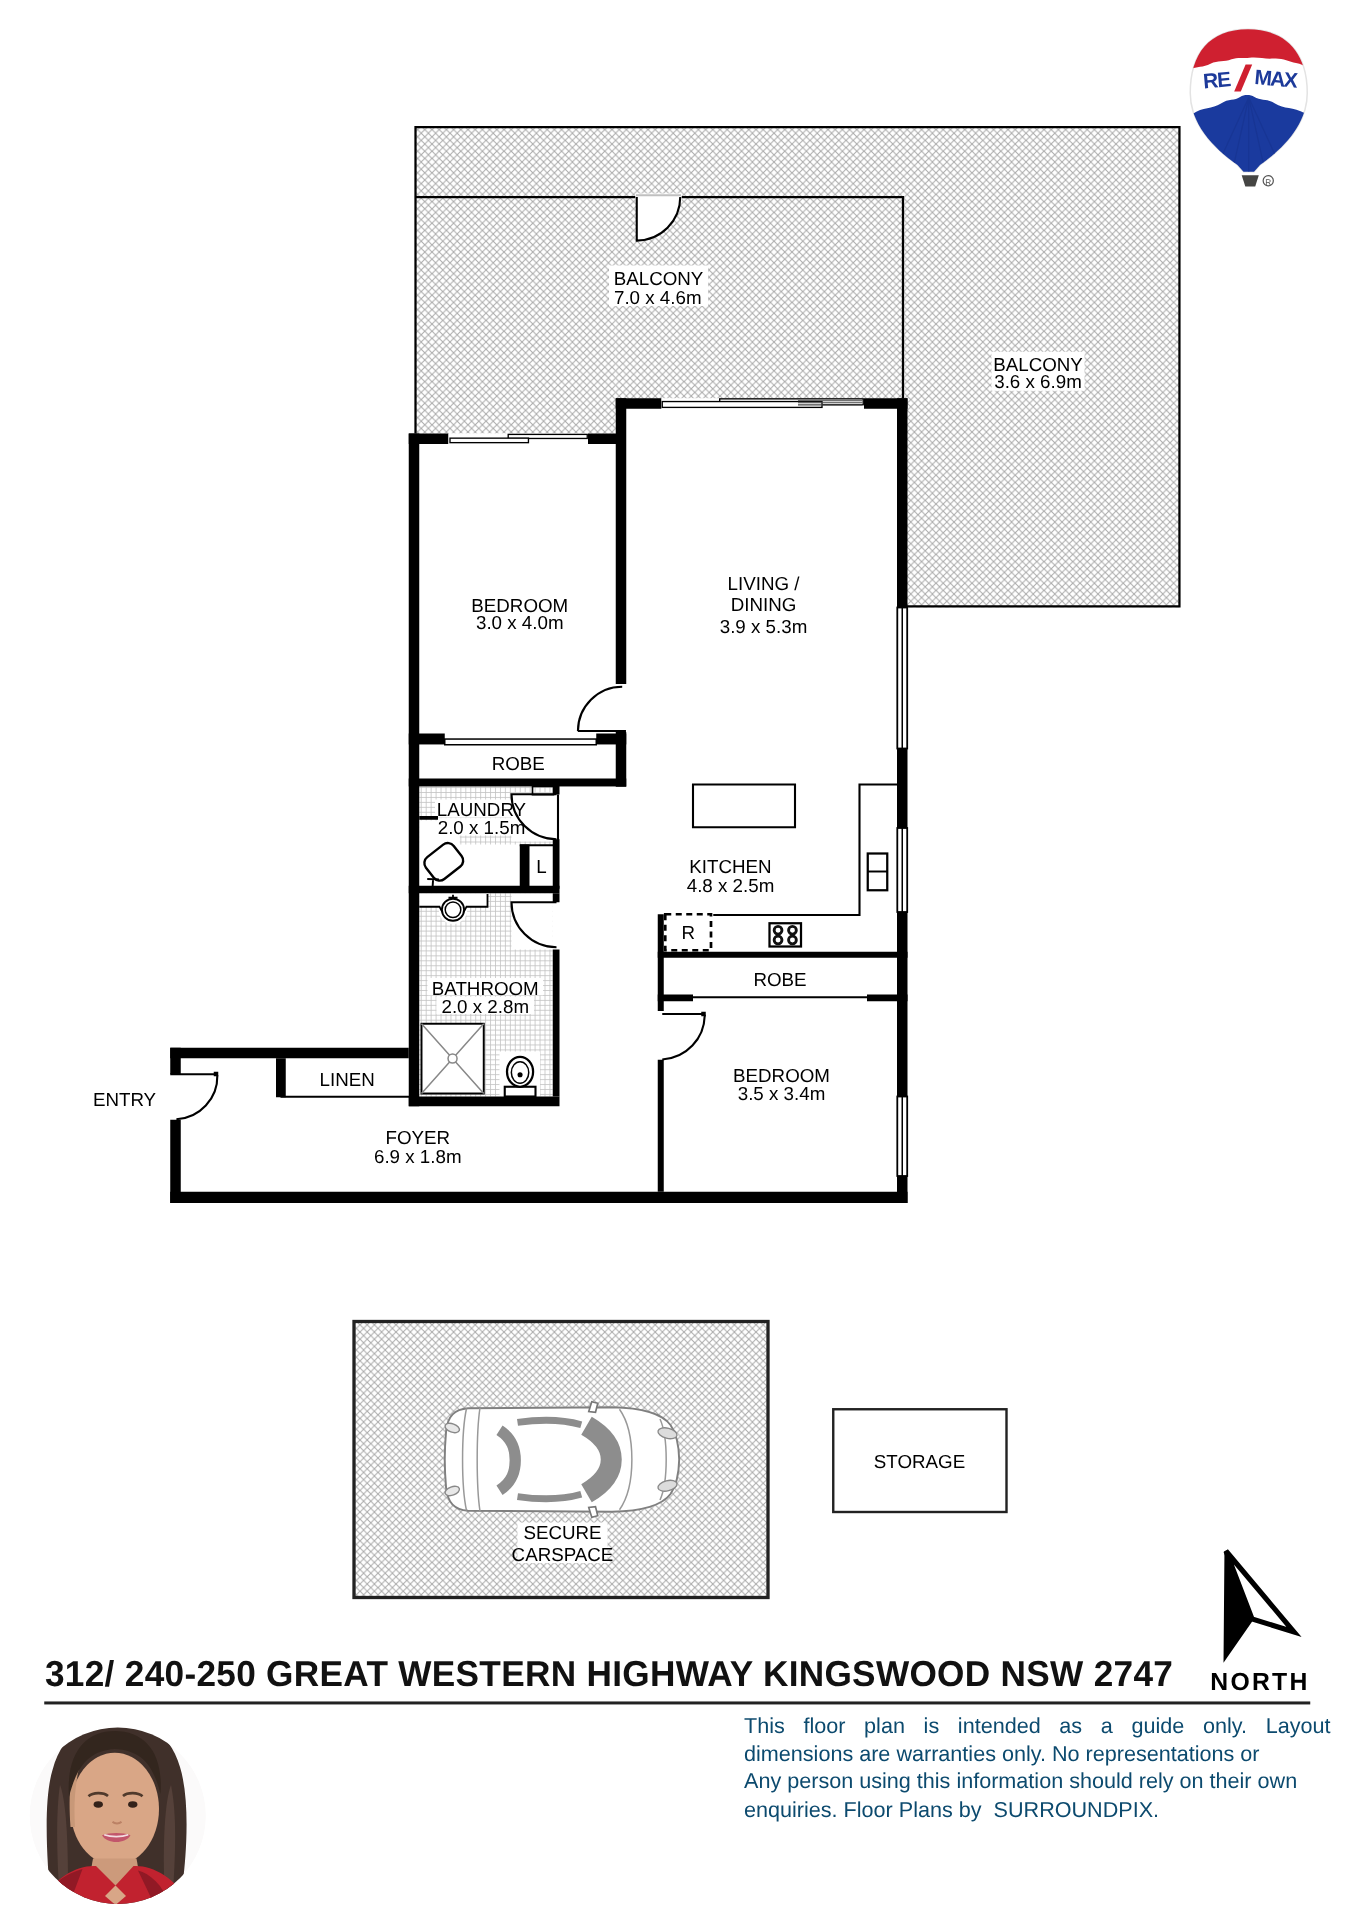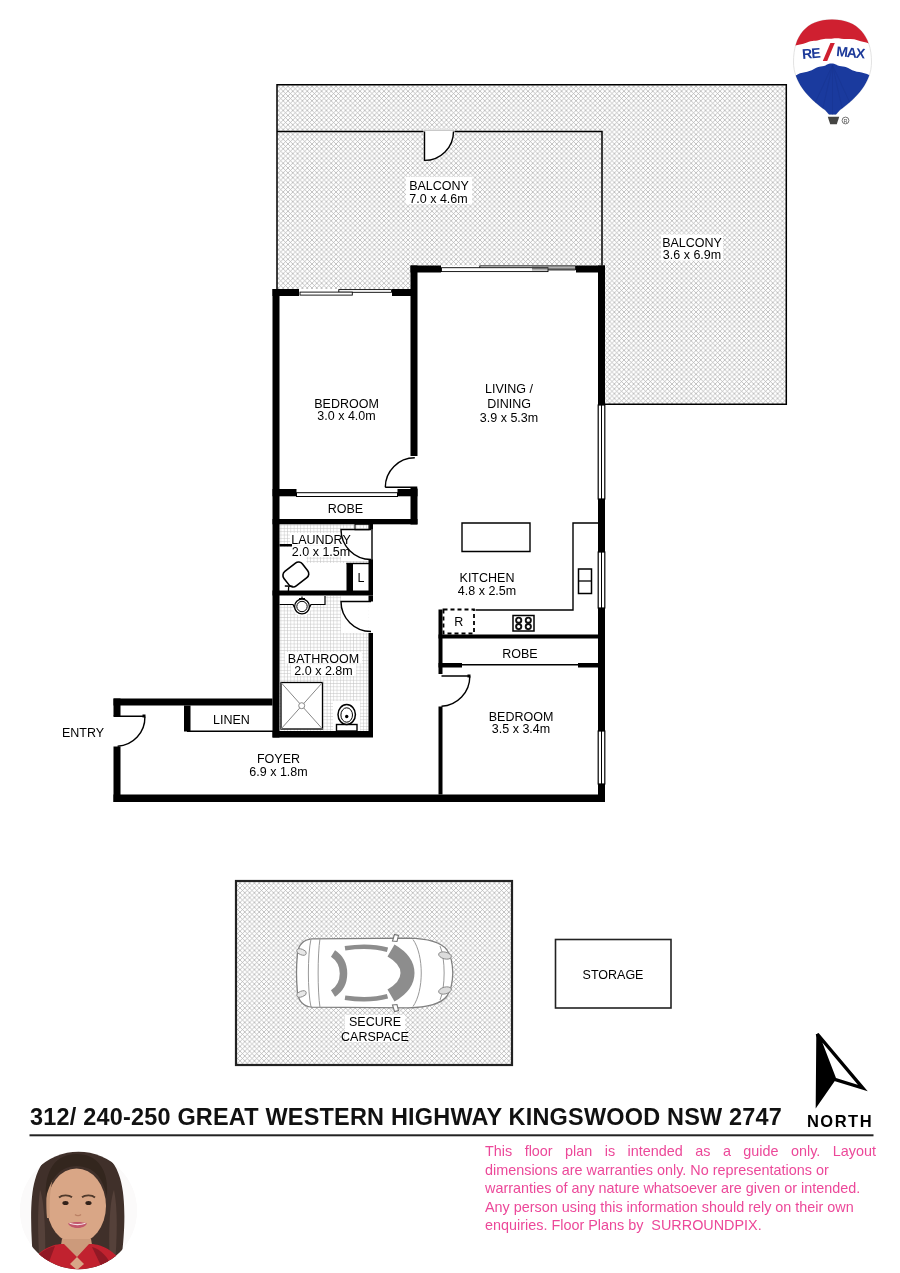--- a/index.html
+++ b/index.html
@@ -1,17 +1,17 @@
 <!DOCTYPE html>
 <html><head><meta charset="utf-8"><style>
 html,body{margin:0;padding:0;background:#fff}
 #page{position:relative;width:900px;height:1273px;overflow:hidden;font-family:"Liberation Sans",sans-serif}
 #fp{position:absolute;left:0;top:0}
 .addr{position:absolute;left:30px;top:1103px;font-weight:bold;font-size:24px;white-space:nowrap;color:#111;transform:scaleX(0.978);transform-origin:0 0;letter-spacing:0.2px}
-.disc{position:absolute;left:485px;top:1142px;width:391px;font-size:14.4px;line-height:18.6px;color:#ec4899}
+.disc{position:absolute;left:496px;top:1142px;width:391px;font-size:14.4px;line-height:18.6px;color:#0c4a6e}
 .disc .j{text-align:justify;text-align-last:justify}
 </style></head><body>
 <div id="page">
 <svg id="fp" width="900" height="1273" viewBox="0 0 900 1273">
 <defs>
 <pattern id="h" patternUnits="userSpaceOnUse" width="4.8" height="4.8">
 <rect width="4.8" height="4.8" fill="#fff"></rect>
 <path d="M0,4.8 L4.8,0 M0,0 L4.8,4.8" stroke="#ababab" stroke-width="0.7" fill="none"></path>
 </pattern>
 <pattern id="t" patternUnits="userSpaceOnUse" width="3.3" height="3.3">
@@ -254,16 +254,15 @@
 <path d="M75,1214.5 C76.5,1216 79.5,1216 81,1214.5" stroke="#bb8165" stroke-width="1.3" fill="none"></path>
 <path d="M68,1223.5 C73,1221.5 82,1221.5 87,1223.5 C84,1229.5 71,1229.5 68,1223.5 Z" fill="#c2566b"></path>
 <path d="M69.5,1223.2 C74,1224.8 81,1224.8 85.5,1223.2" stroke="#fff" stroke-width="1.1" fill="none" opacity="0.8"></path>
 </g>
 
 </svg>
 <div class="addr">312/ 240-250 GREAT WESTERN HIGHWAY KINGSWOOD NSW 2747</div>
 <div class="disc">
 <div class="j">This floor plan is intended as a guide only. Layout</div>
 <div>dimensions are warranties only. No representations or</div>
-<div>warranties of any nature whatsoever are given or intended.</div>
 <div>Any person using this information should rely on their own</div>
 <div>enquiries. Floor Plans by&nbsp; SURROUNDPIX.</div>
 </div>
 </div>
 </body></html>

